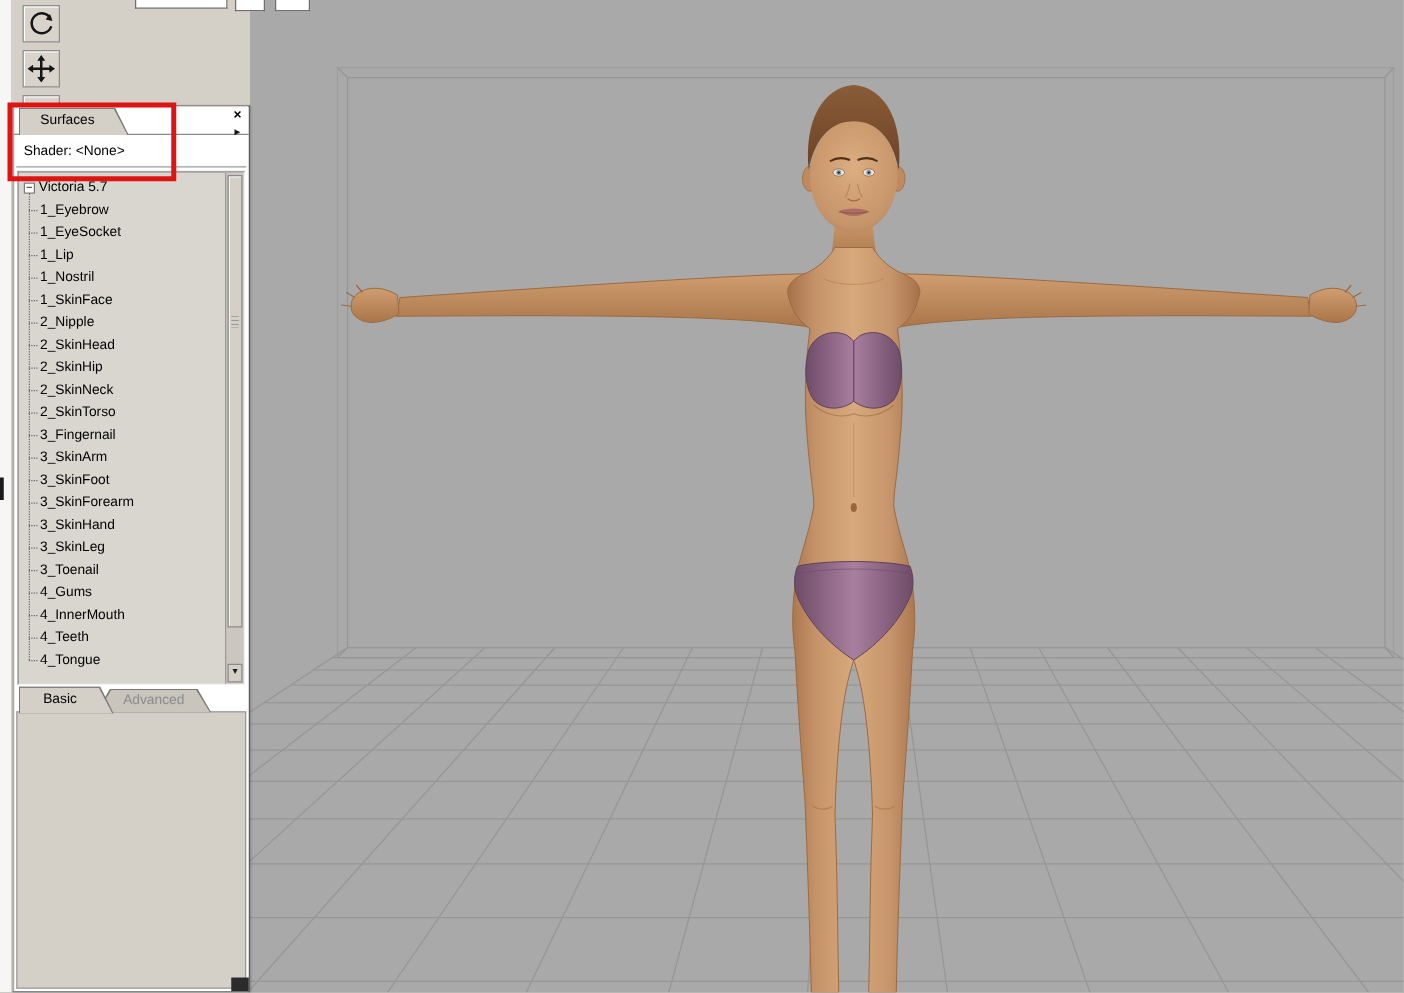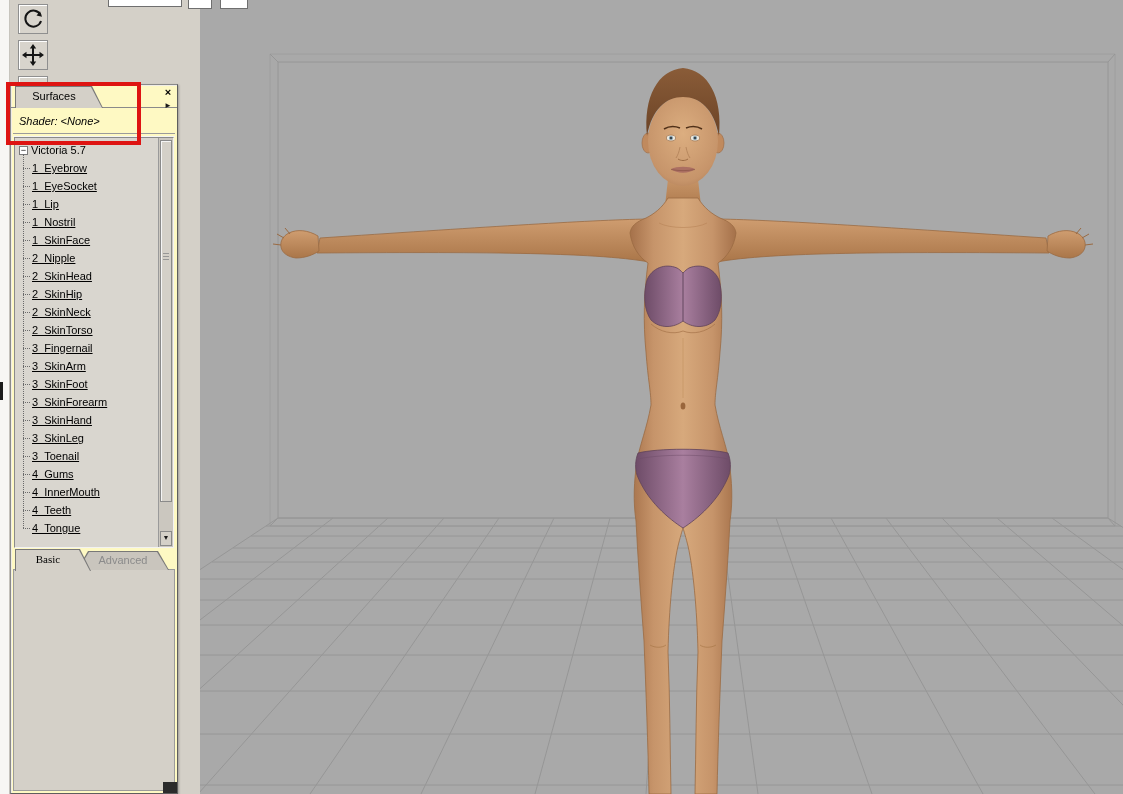--- a/index.html
+++ b/index.html
@@ -35,57 +35,57 @@
   }
 
   
   .cutoff{position:absolute;top:0;background:#ffffff;border:1px solid #6f6f6f;border-top:none;z-index:2;}
   .cutoff-a{left:108px;width:72px;height:6px;}
   .cutoff-b{left:188px;width:22px;height:8px;}
   .cutoff-c{left:220px;width:26px;height:8px;}
 
   
   #surfaces-panel{
-    position:absolute;left:10px;top:84px;width:168px;height:710px;
-    box-sizing:border-box;background:#fef9c3;
+    position:absolute;left:10px;top:84px;width:190px;height:710px;
+    box-sizing:border-box;background:#ffffff;
     border:1px solid #8a8a8a;border-right-color:#5e5e5e;border-bottom-color:#5e5e5e;
     box-shadow:inset 1px 1px 0 #f0ede6, 1px 1px 2px rgba(0,0,0,.25);
     z-index:10;font-size:11px;color:#000;
   }
   .tabbar{position:absolute;left:0;top:0;right:0;height:22px;border-bottom:1px solid #8a8a8a;}
   .tab-surfaces{position:absolute;left:4px;top:1px;width:88px;height:22px;cursor:pointer;}
   .tab-shape{position:absolute;inset:0;background:#787878;
     clip-path:polygon(0 0, calc(100% - 11px) 0, 100% 100%, 0 100%);}
   .tab-shape.inner{left:1px;top:1px;right:1px;bottom:0;background:#d4d0c8;}
   .tab-label{position:absolute;left:0;right:10px;top:0;bottom:0;text-align:center;line-height:21px;}
   .close-btn{
     position:absolute;right:3px;top:1px;width:12px;height:12px;
     font-size:11px;font-weight:bold;line-height:12px;text-align:center;cursor:pointer;
   }
   .menu-arrow{
     position:absolute;right:3px;top:15px;width:12px;height:12px;
     font-size:8px;line-height:12px;text-align:center;cursor:pointer;color:#1a1a1a;
   }
-  .shader-row{position:absolute;left:8px;top:28px;height:16px;line-height:16px;font-style:italic;}
+  .shader-row{position:absolute;left:8px;top:28px;height:16px;line-height:16px;}
   .separator{position:absolute;left:2px;right:2px;top:48px;height:2px;
     border-top:1px solid #9b9b9b;border-bottom:1px solid #f4f4f4;}
 
   .tree-box{
     position:absolute;left:3px;right:3px;top:52px;height:409px;
     background:#d9d6cf;
     border:1px solid;border-color:#8a8a8a #f2f2f2 #f2f2f2 #8a8a8a;
     overflow:hidden;
   }
   .tree-content{position:absolute;left:2px;top:3px;right:16px;}
   .row-root{height:18px;display:flex;align-items:center;cursor:default;}
   .toggle{
     width:9px;height:9px;box-sizing:border-box;border:1px solid #7b7b7b;background:#fff;
     margin:0 3px 0 2px;font-size:9px;line-height:7px;text-align:center;cursor:pointer;
   }
-  .children{position:relative;text-decoration:underline;}
+  .children{position:relative;}
   .children::before{
     content:"";position:absolute;left:6px;top:-5px;bottom:9px;width:0;
     border-left:1px dotted #6a6a6a;
   }
   .item{height:18px;line-height:18px;padding-left:15px;position:relative;white-space:nowrap;cursor:default;}
   .item::before{
     content:"";position:absolute;left:6px;top:9px;width:7px;border-top:1px dotted #6a6a6a;
   }
 
   .scrollbar{
@@ -106,21 +106,21 @@
     background:#d4d0c8;border:1px solid #8a8a8a;
     font-size:7px;line-height:12px;text-align:center;cursor:pointer;color:#1a1a1a;
   }
 
   .bottom-tabs{position:absolute;left:0;right:0;top:463px;height:22px;z-index:3;}
   .tab-advanced{position:absolute;left:66px;top:3px;width:92px;height:19px;cursor:pointer;}
   .tab-advanced .tab-shape{clip-path:polygon(11px 0, calc(100% - 11px) 0, 100% 100%, 0 100%);}
   .tab-advanced .tab-shape.inner{background:#c9c5bd;}
   .tab-advanced .tab-label{color:#8b8b8b;right:0;line-height:18px;}
   .tab-basic{position:absolute;left:4px;top:1px;width:76px;height:22px;cursor:pointer;}
-  .tab-basic .tab-label{line-height:21px;font-family:Liberation Serif, serif;}
+  .tab-basic .tab-label{line-height:21px;}
 
   .panel-lower{
     position:absolute;left:2px;right:2px;top:484px;bottom:2px;
     background:#d4d0c8;border:1px solid #9b9b9b;z-index:1;
   }
   .panel-corner{position:absolute;right:0px;bottom:0px;width:14px;height:11px;background:#2b2b2b;z-index:4;}
 
   
   #red-annotation{
     position:absolute;left:6px;top:82px;width:127px;height:55px;

